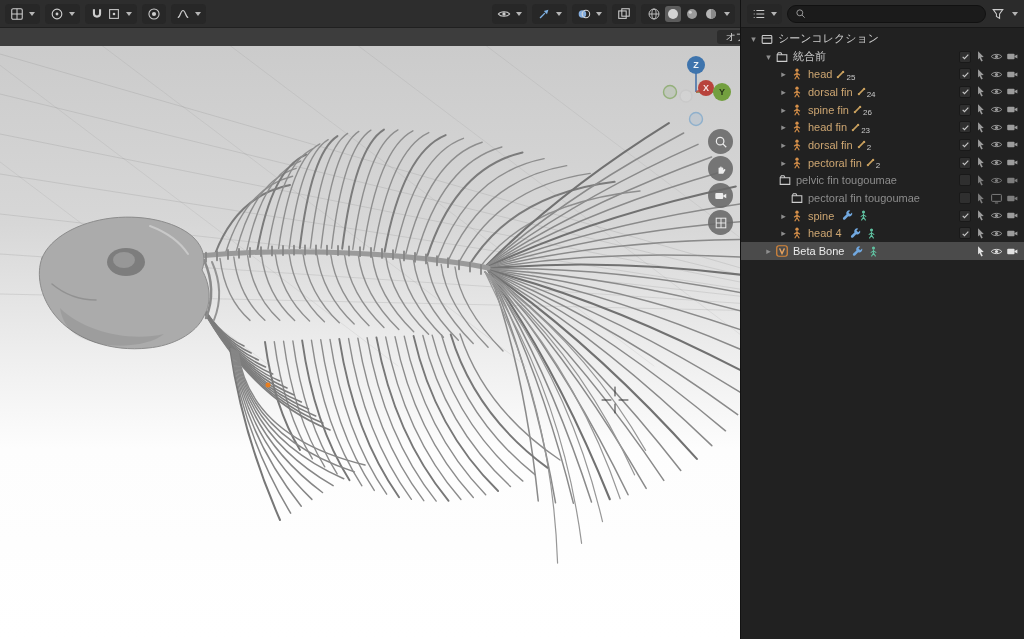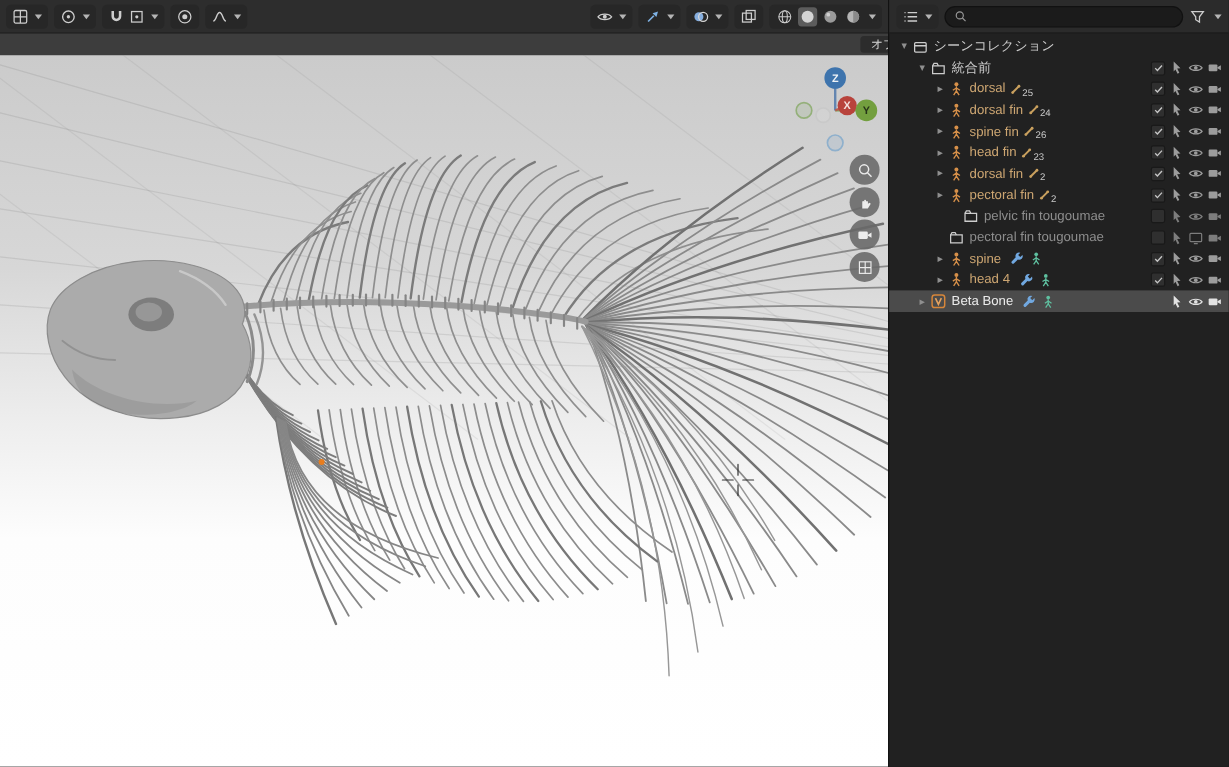--- a/index.html
+++ b/index.html
@@ -496,21 +496,21 @@
           </span>
         </div>
         <div class="orow" style="padding-left: 36px;">
           <span class="arrow">▸</span>
           <span class="ic" style="color: rgb(215, 144, 73);">
             <svg viewBox="0 0 16 16" fill="none" stroke="currentColor" stroke-width="1.3">
               <circle cx="8" cy="3.6" r="1.9" fill="currentColor" stroke="none"></circle>
               <path d="M8 5.5V10M8 7.2L4.6 9.4M8 7.2l3.4 2.2M8 10l-2.6 4M8 10l2.6 4"></path>
             </svg>
           </span>
-          <span class="rlabel" style="color: rgb(205, 166, 114);">dorsal</span>
+          <span class="rlabel" style="color: rgb(205, 166, 114);">head</span>
           <span class="cnt">
             <span class="ic" style="color: rgb(201, 160, 94);">
               <svg viewBox="0 0 16 16" fill="currentColor">
                 <circle cx="4.2" cy="11.8" r="1.7"></circle>
                 <circle cx="11.8" cy="4.2" r="1.7"></circle>
                 <path d="M4.2 11.8L11.8 4.2" stroke="currentColor" stroke-width="2.4"></path>
               </svg>
             </span>
             <span class="num">25</span>
           </span>
@@ -758,21 +758,21 @@
               </svg>
             </span>
             <span class="ic">
               <svg viewBox="0 0 16 16" fill="currentColor">
                 <path d="M10.5 7.5L14 5.5v5l-3.5-2z"></path>
                 <rect x="1.5" y="4.5" width="9" height="7" rx="1.2"></rect>
               </svg>
             </span>
           </span>
         </div>
-        <div class="orow muted" style="padding-left: 48px;">
+        <div class="orow muted" style="padding-left: 24px;">
           <span class="arrow"></span>
           <span class="ic">
             <svg viewBox="0 0 16 16" fill="none" stroke="currentColor" stroke-width="1.2">
               <path d="M2.5 5.5h11v7.5h-11z"></path>
               <path d="M2.5 5.5l1.3-2.3h3l1.2 2.3"></path>
             </svg>
           </span>
           <span class="rlabel">pelvic fin tougoumae</span>
           <span class="spacer"></span>
           <span class="rcl">

